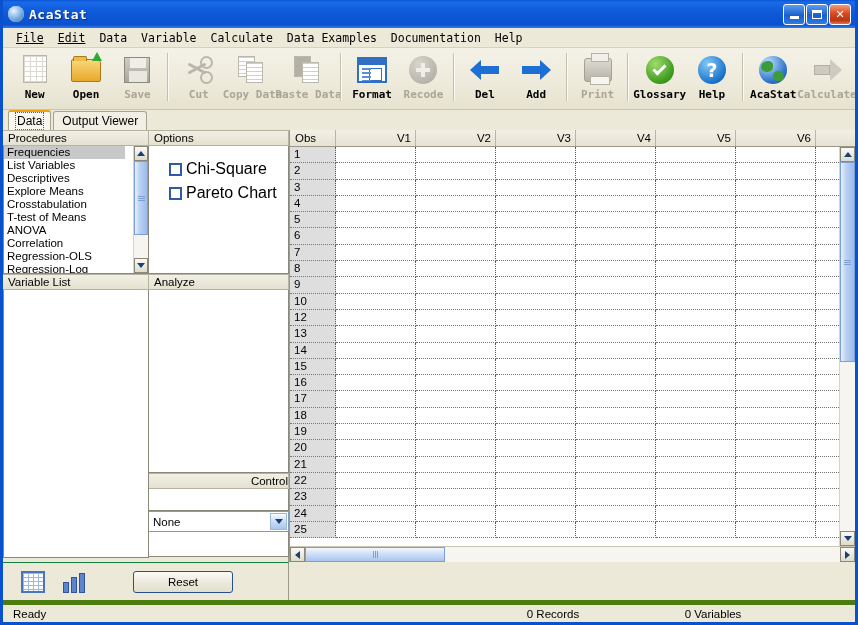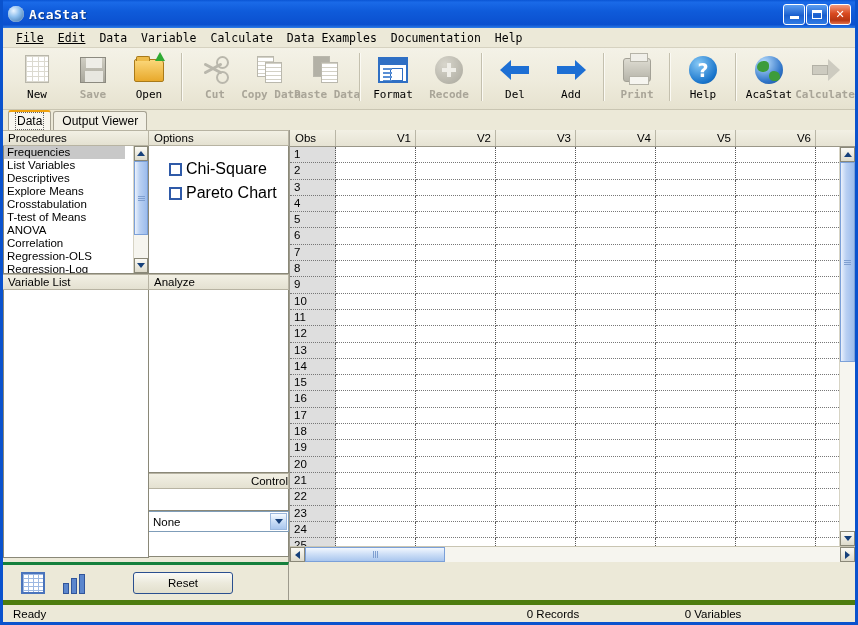--- a/index.html
+++ b/index.html
@@ -82,21 +82,21 @@
   }
   .tb-btn {
     width: 56px; height: 56px;
     display: flex; flex-direction: column;
     align-items: center; justify-content: flex-start;
     padding-top: 3px;
     font-family: "DejaVu Sans Mono", monospace;
     font-size: 11px; color: #000;
   }
   .tb-btn.dis { color: #a7a396; }
-  .tb-label { margin-top: 2px; font-weight: normal; white-space: nowrap; }
+  .tb-label { margin-top: 2px; font-weight: bold; white-space: nowrap; }
   .tb-btn.dis .tb-label { font-weight: bold; color: #a9a598; }
   .tb-ico { width: 32px; height: 32px; position: relative; }
   .tb-sep {
     width: 2px; height: 48px; margin: 2px 4px 0 4px;
     border-left: 1px solid #c4c0ae; border-right: 1px solid #fbfaf4;
     flex: none;
   }
 
   
   .ic-new { width:24px;height:28px;margin:1px auto 0;background:#fff;border:1px solid #b9b7ab;
@@ -363,21 +363,21 @@
   }
   .hgrip { width: 5px; height: 7px;
     background-image: linear-gradient(90deg,#7f9fd0 1px, transparent 1px);
     background-size: 2px 100%; }
 
   
   #bottombar {
     position: absolute; left: 0; bottom: 22px;
     width: 286px; height: 38px;
     background: #ece9d8;
-    border-top: 3px solid #15803d;
+    border-top: 1px solid #15803d;
     border-right: 1px solid #9d9a8c;
     display: flex; align-items: center;
   }
   .bb-ico { margin-left: 18px; }
   .ic-table { width: 24px; height: 22px; border: 2px solid #4a74bc; background: #fff;
     background-image: linear-gradient(#9db8e2 1px,transparent 1px),
                       linear-gradient(90deg,#9db8e2 1px,transparent 1px);
     background-size: 5px 4px; }
   .ic-bars { width: 24px; height: 22px; display: flex; align-items: flex-end; gap: 2px; }
   .ic-bars i { display:block; width: 6px; background: #5b86cd; border: 1px solid #31559a; }
@@ -435,31 +435,31 @@
   </div>
 
   <div id="toolbar">
 
     <div class="tb-btn">
       <div class="tb-ico">
           <div class="ic-new"></div>
         </div>
       <div class="tb-label">New</div>
     </div>
+    <div class="tb-btn">
+      <div class="tb-ico">
+          <div class="ic-folder"></div>
+        </div>
+      <div class="tb-label">Open</div>
+    </div>
     <div class="tb-btn dis">
       <div class="tb-ico">
           <div class="ic-save"></div>
         </div>
       <div class="tb-label">Save</div>
-    </div>
-    <div class="tb-btn">
-      <div class="tb-ico">
-          <div class="ic-folder"></div>
-        </div>
-      <div class="tb-label">Open</div>
     </div>
 
     <div class="tb-sep"></div>
 
     <div class="tb-btn dis">
       <div class="tb-ico">
           <div class="ic-scis">
             <span></span>
             <span></span>
           </div>
@@ -527,20 +527,28 @@
 
     <div class="tb-btn dis">
       <div class="tb-ico">
           <div class="ic-print"></div>
         </div>
       <div class="tb-label">Print</div>
     </div>
 
     <div class="tb-sep"></div>
 
+    <div class="tb-btn">
+      <div class="tb-ico">
+          <div class="ic-green">
+            <span></span>
+          </div>
+        </div>
+      <div class="tb-label">Glossary</div>
+    </div>
     <div class="tb-btn">
       <div class="tb-ico">
           <div class="ic-blue">?</div>
         </div>
       <div class="tb-label">Help</div>
     </div>
 
     <div class="tb-sep"></div>
 
     <div class="tb-btn">
@@ -750,30 +758,20 @@
               <div class="gc obs">10</div>
               <div class="gc v"></div>
               <div class="gc v"></div>
               <div class="gc v"></div>
               <div class="gc v"></div>
               <div class="gc v"></div>
               <div class="gc v"></div>
               <div class="gc pad"></div>
             </div>
             <div class="grow">
-              <div class="gc obs">11</div>
-              <div class="gc v"></div>
-              <div class="gc v"></div>
-              <div class="gc v"></div>
-              <div class="gc v"></div>
-              <div class="gc v"></div>
-              <div class="gc v"></div>
-              <div class="gc pad"></div>
-            </div>
-            <div class="grow">
               <div class="gc obs">12</div>
               <div class="gc v"></div>
               <div class="gc v"></div>
               <div class="gc v"></div>
               <div class="gc v"></div>
               <div class="gc v"></div>
               <div class="gc v"></div>
               <div class="gc pad"></div>
             </div>
             <div class="grow">

